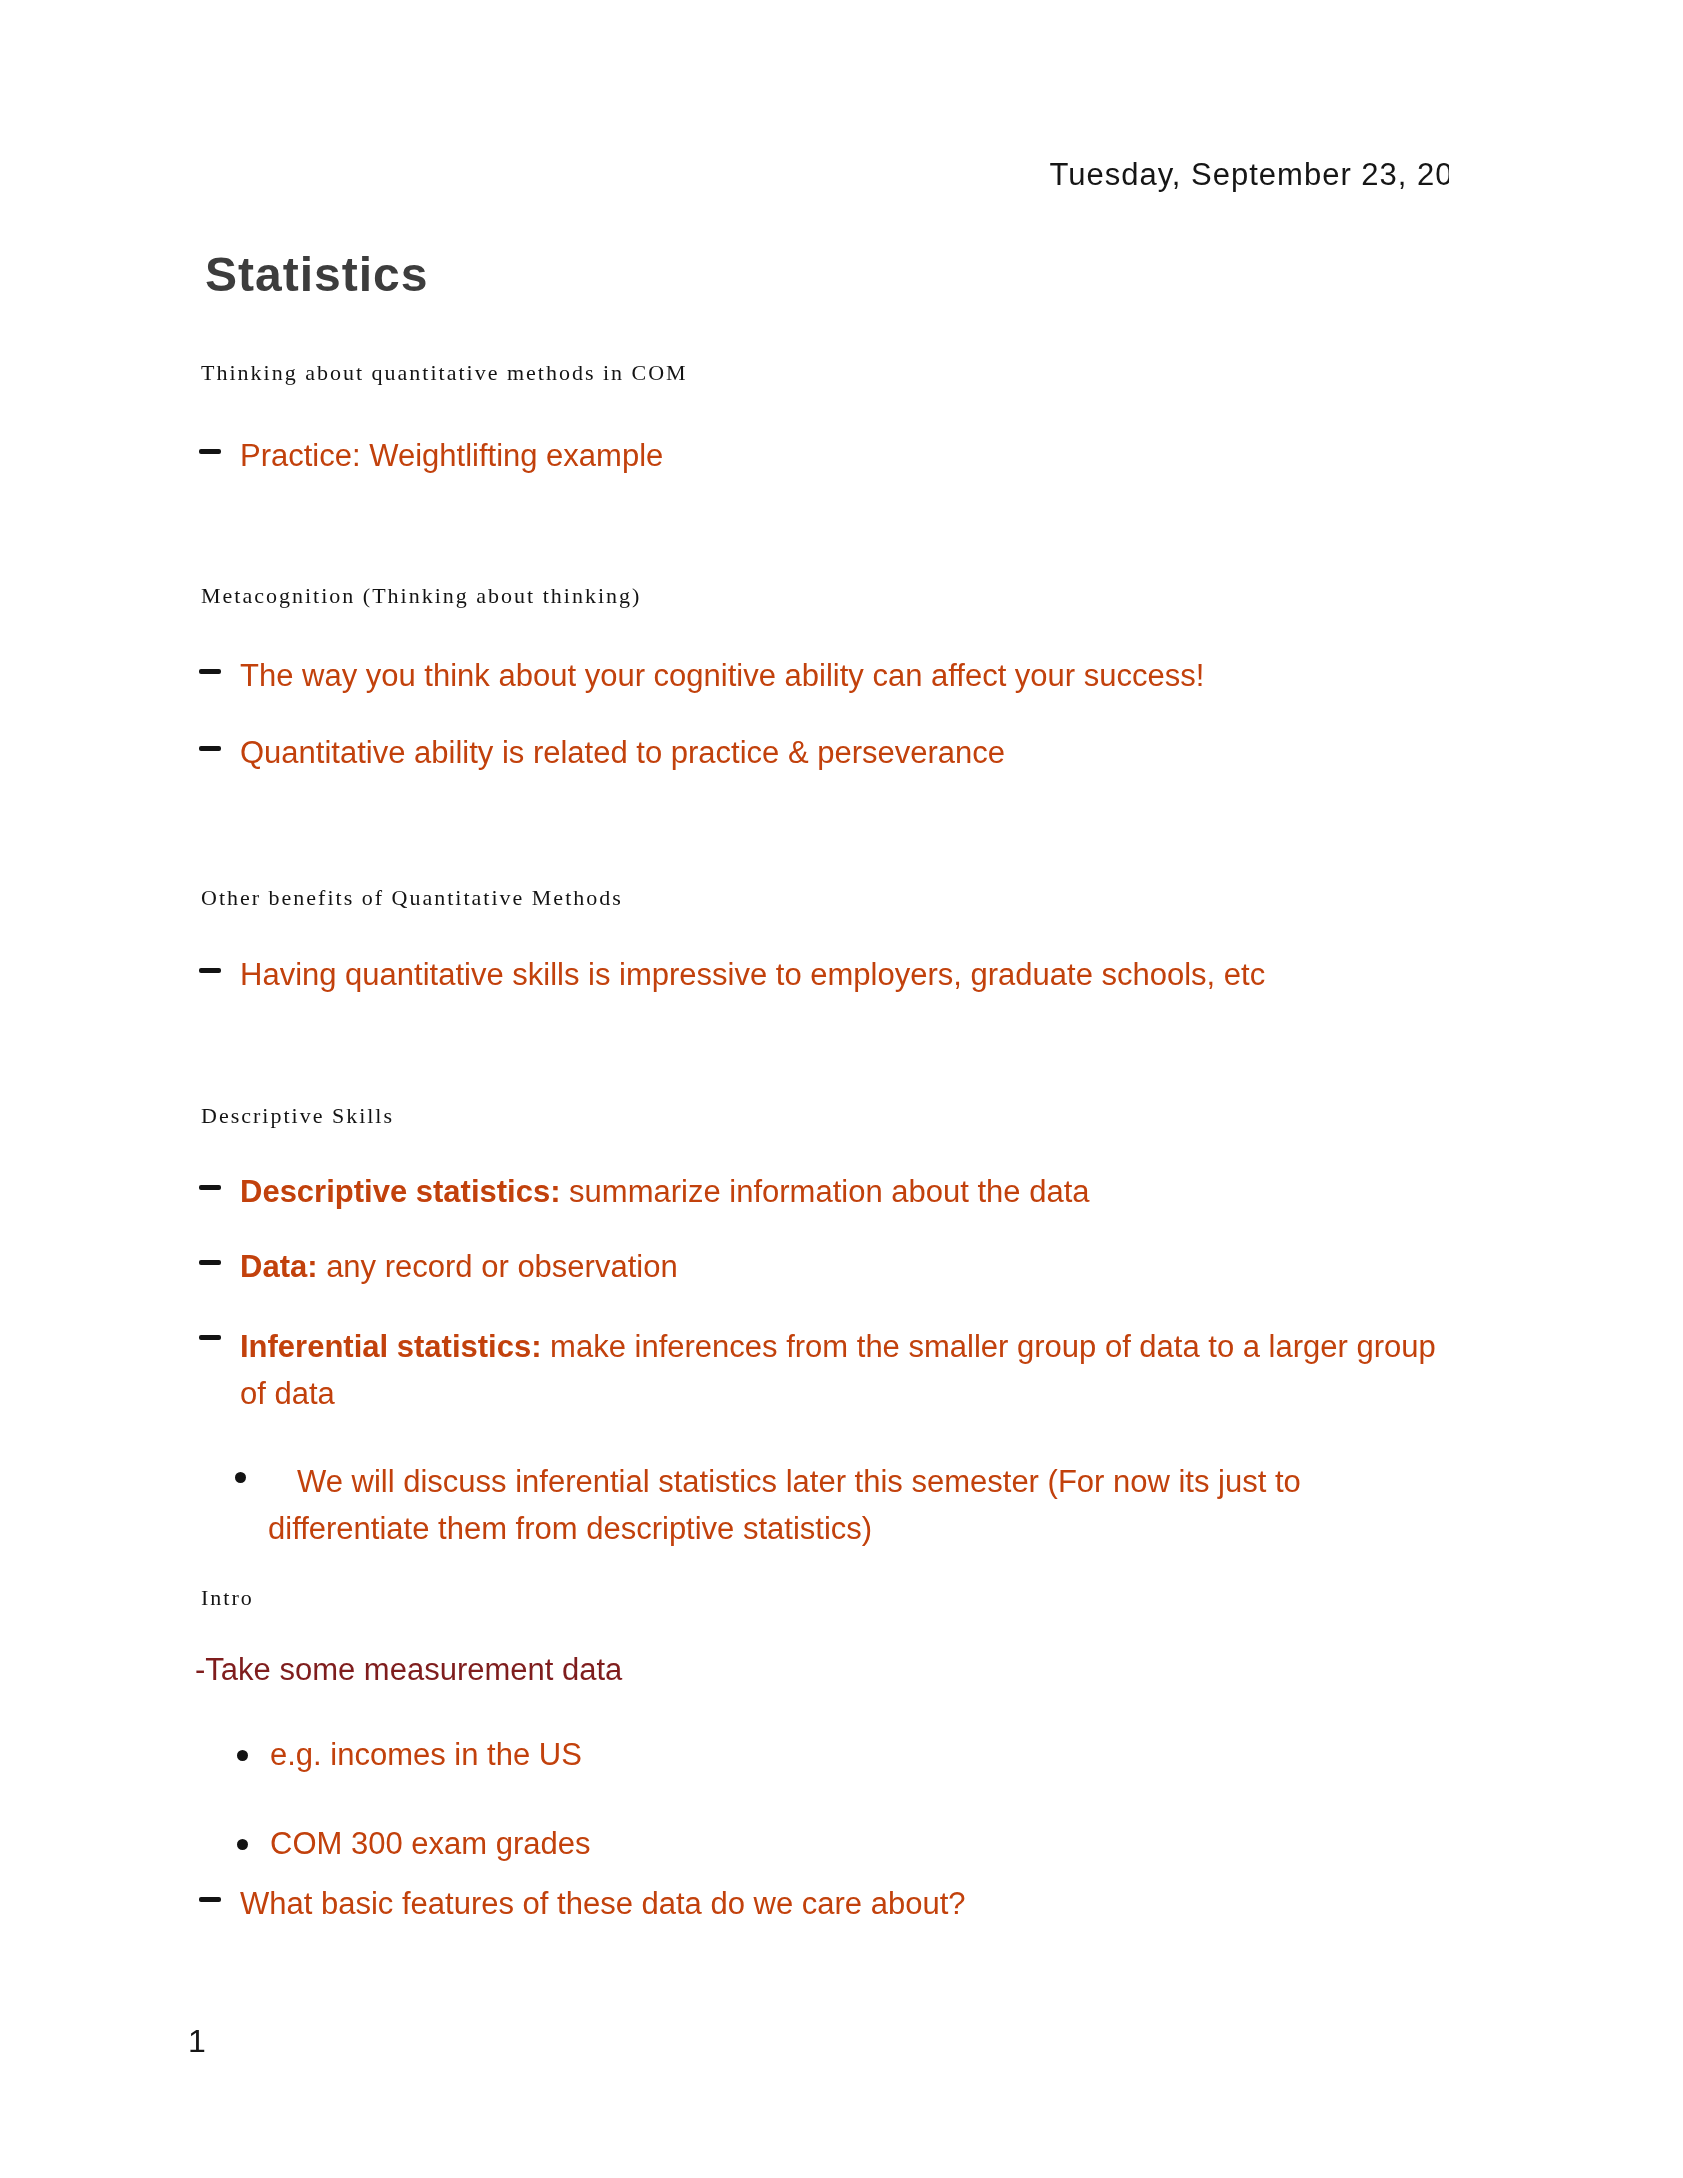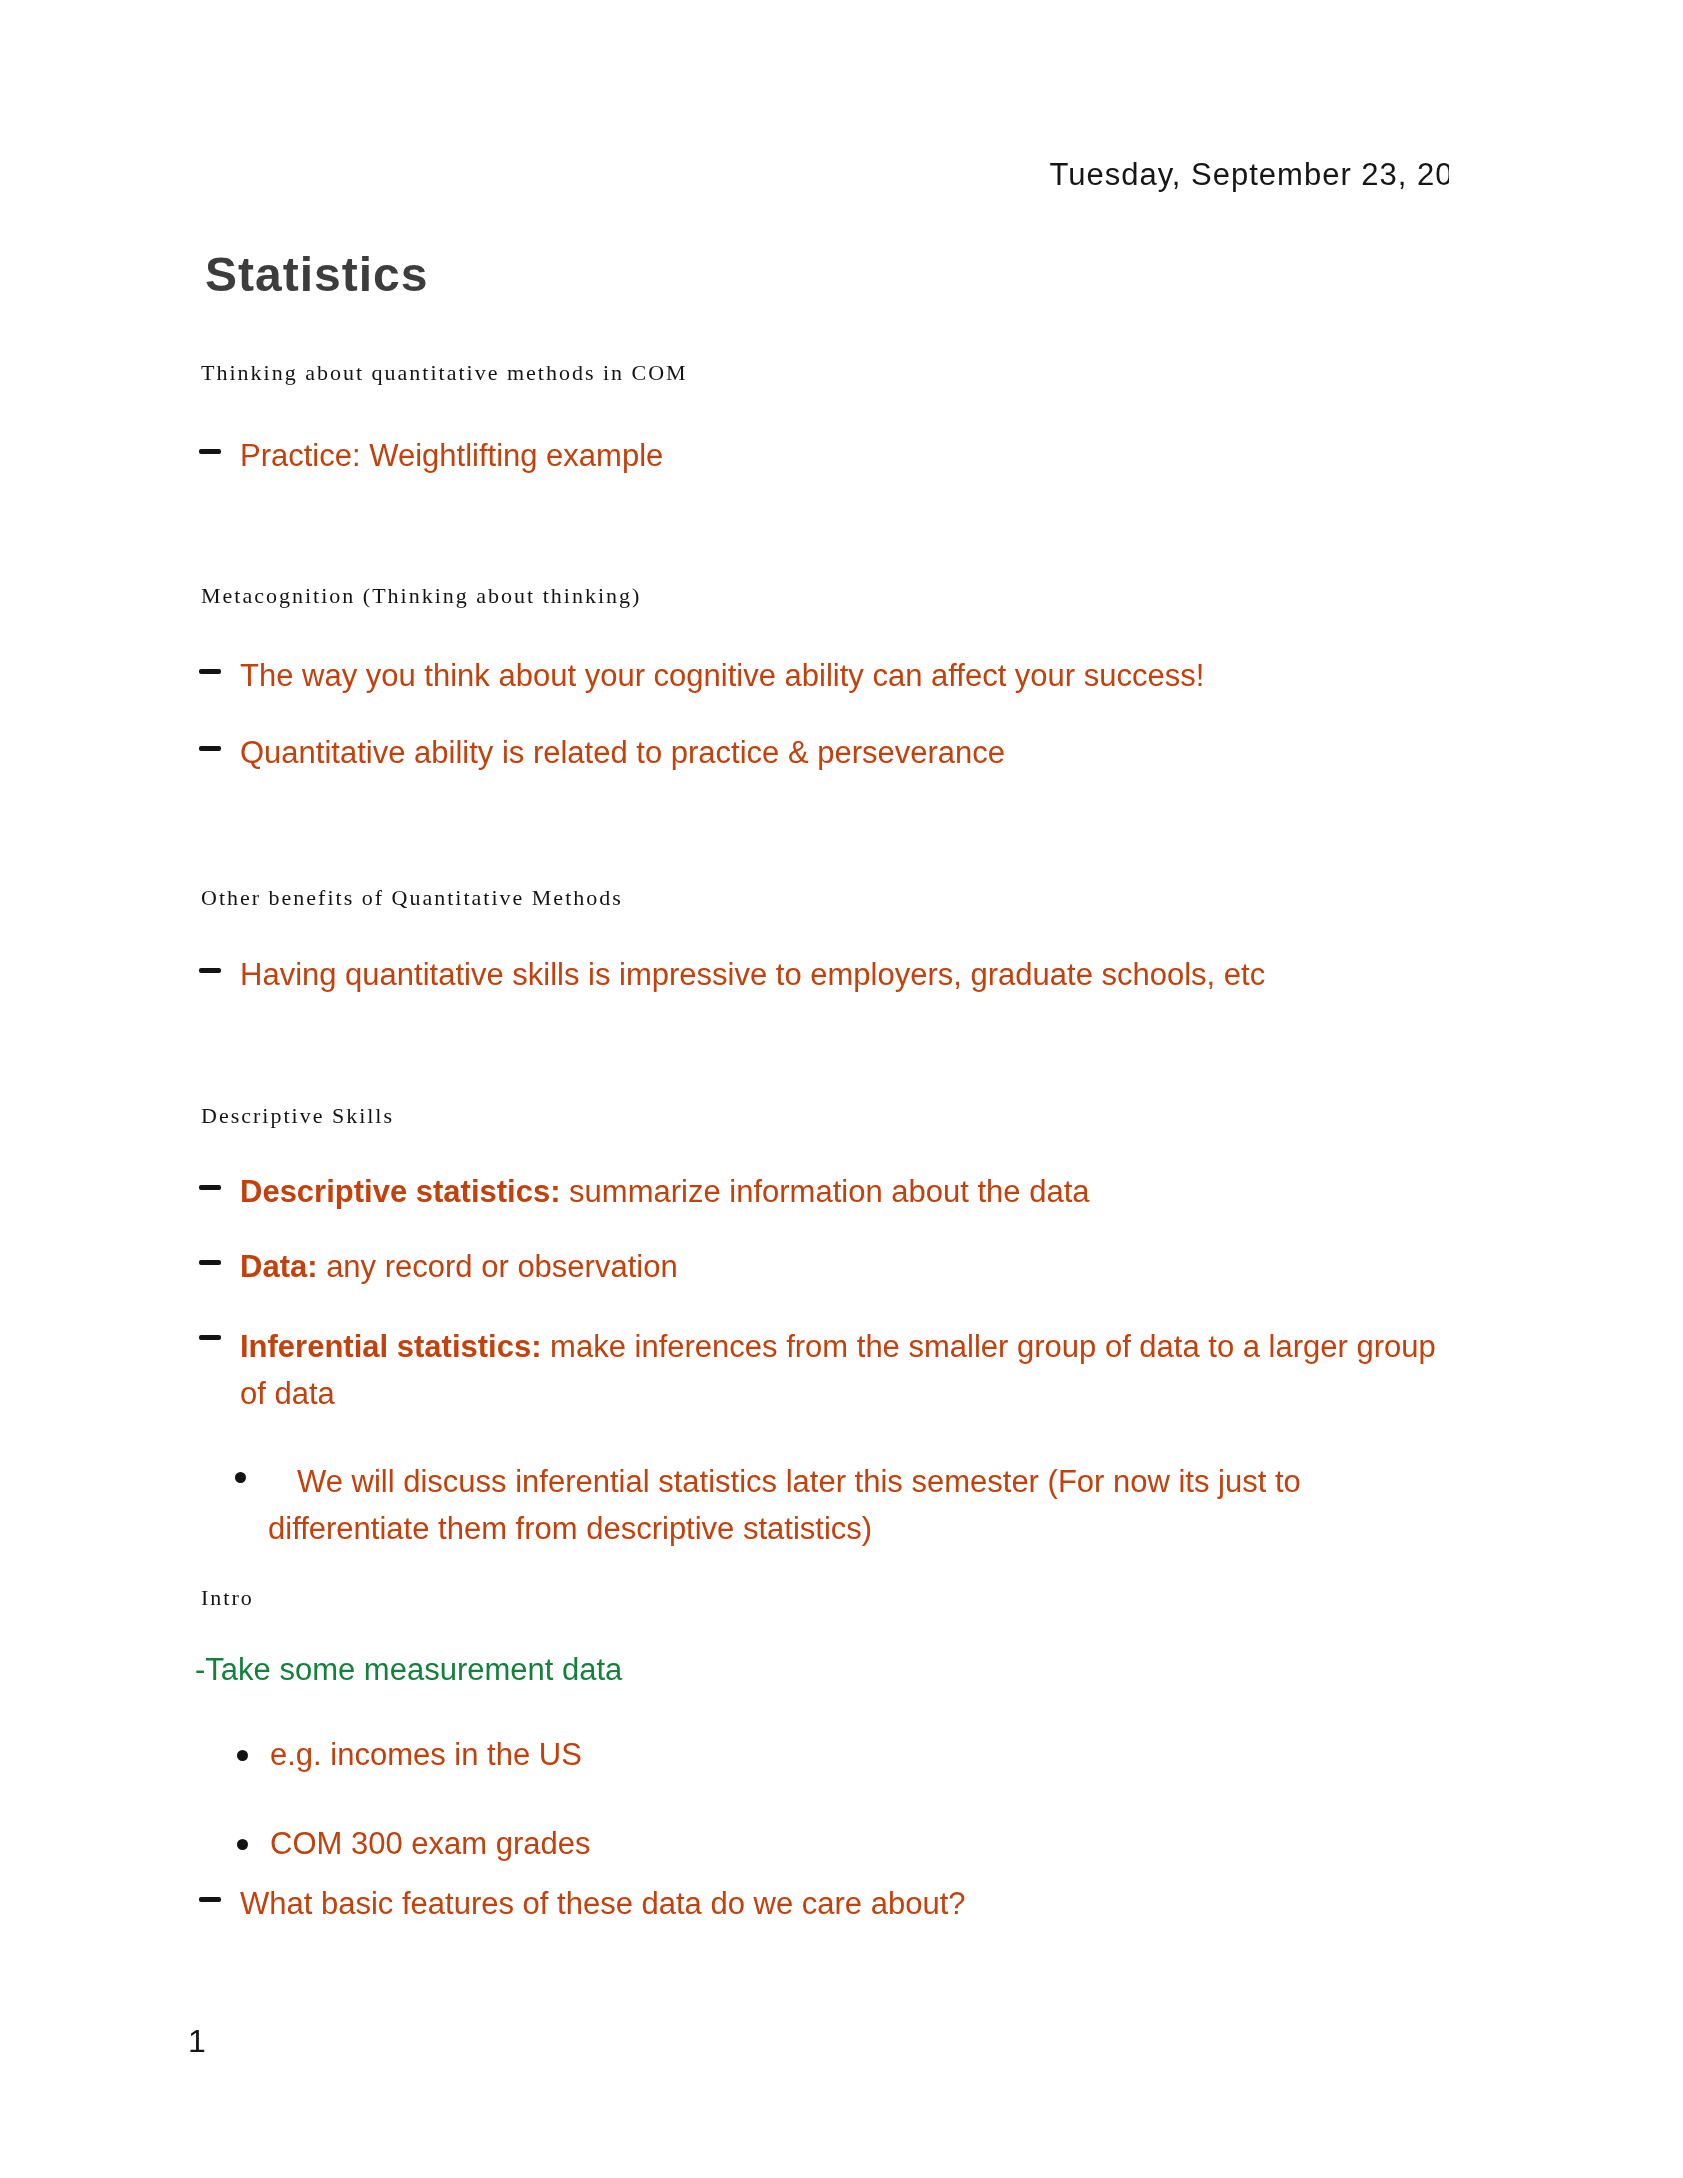--- a/index.html
+++ b/index.html
@@ -43,21 +43,21 @@
   .item.wrap .txt{white-space:normal;line-height:47px;}
   .dash-marker{
     flex:none;width:22px;height:5px;border-radius:2px;
     background:#131313;margin-top:12px;margin-right:19px;
   }
   .dot-marker{
     flex:none;width:11px;height:11px;border-radius:50%;
     background:#131313;margin-top:14px;margin-right:22px;
   }
   .bold-term{font-weight:bold;}
-  .plainline{font-size:31px;line-height:38px;white-space:nowrap;color:#15803d;}
+  .plainline{font-size:31px;line-height:38px;white-space:nowrap;color:#7f1d1d;}
   .note-item{left:235px;top:1458px;width:1223px;}
   .note-item .txt{
     white-space:normal;line-height:47px;
     text-indent:29px;
     max-width:1168px;
   }
   .inferential .txt{max-width:1223px;}
   .pagenum{left:188px;top:2022px;font-size:32px;line-height:38px;color:#161616;}
 </style>
 </head>

